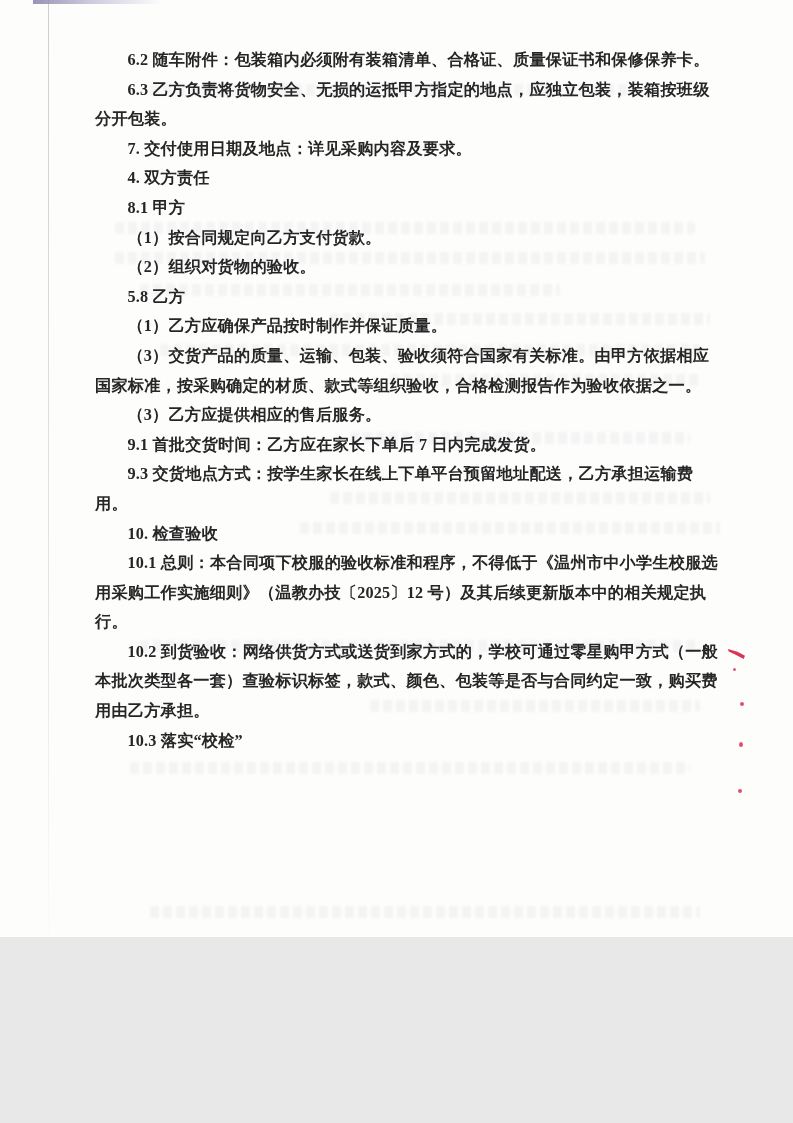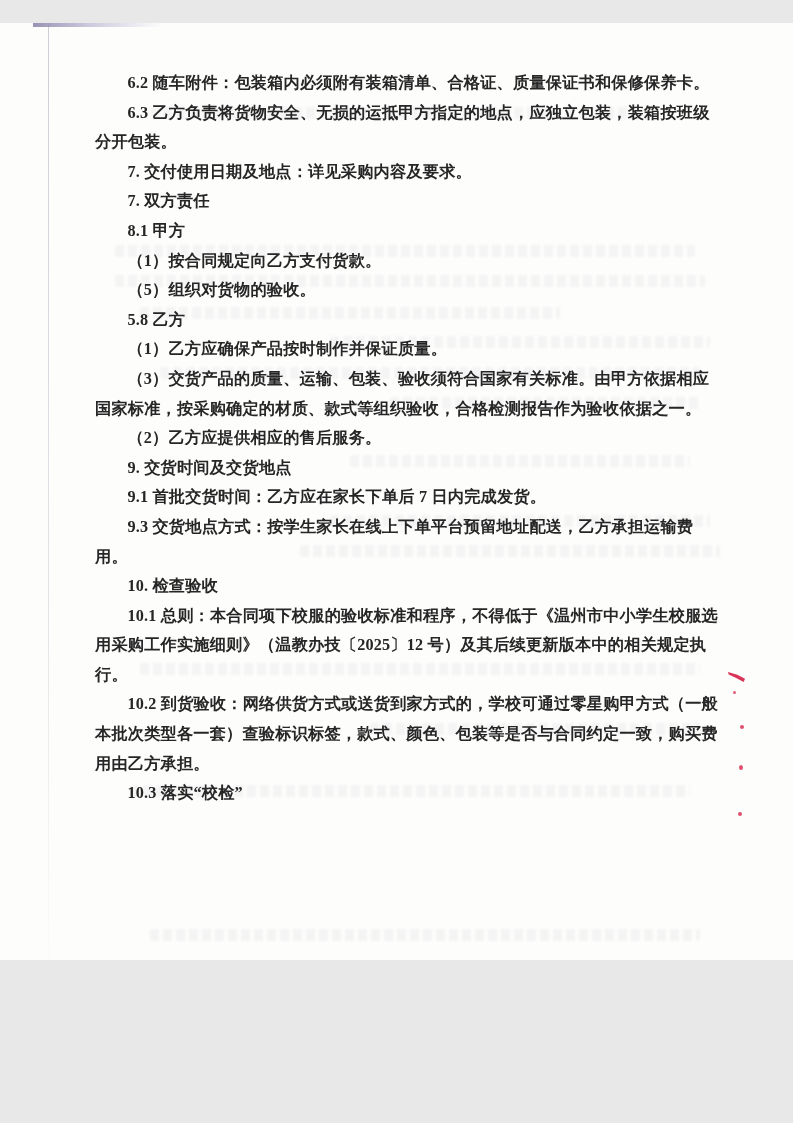--- a/index.html
+++ b/index.html
@@ -10,21 +10,20 @@
     --footer-title:#36444e;
     --footer-tagline:#99a1a7;
   }
   html,body{margin:0;padding:0;background:#e8e8e8;}
   .page{
     position:relative;
     width:793px;height:937px;
     background:#fdfdfc;
     overflow:hidden;
     font-family:"Liberation Serif","DejaVu Serif",serif;
-    margin-top:23px;
   }
   
   .content{
     position:absolute;
     left:95px;top:46px;width:628px;
     color:var(--ink);
     font-size:16.2px;
     font-weight:600;
     line-height:29.6px;
     letter-spacing:.2px;
@@ -116,30 +115,29 @@
   <div class="bleed" style="left:140px;top:640px;width:560px;"></div>
   <div class="bleed" style="left:370px;top:700px;width:330px;"></div>
   <div class="bleed" style="left:130px;top:762px;width:560px;"></div>
   <div class="bleed" style="left:150px;top:906px;width:550px;"></div>
 
   <div class="content" id="contract-body">
       <p>6.2 随车附件：包装箱内必须附有装箱清单、合格证、质量保证书和保修保养卡。</p>
       <p>6.3 乙方负责将货物安全、无损的运抵甲方指定的地点，应独立包装，装箱按班级
 分开包装。</p>
       <p>7. 交付使用日期及地点：详见采购内容及要求。</p>
-      <p>7. 双方责任</p>
+      <p>4. 双方责任</p>
       <p>8.1 甲方</p>
       <p>（1）按合同规定向乙方支付货款。</p>
-      <p>（5）组织对货物的验收。</p>
+      <p>（2）组织对货物的验收。</p>
       <p>5.8 乙方</p>
       <p>（1）乙方应确保产品按时制作并保证质量。</p>
       <p>（3）交货产品的质量、运输、包装、验收须符合国家有关标准。由甲方依据相应
 国家标准，按采购确定的材质、款式等组织验收，合格检测报告作为验收依据之一。</p>
-      <p>（2）乙方应提供相应的售后服务。</p>
-      <p>9. 交货时间及交货地点</p>
+      <p>（3）乙方应提供相应的售后服务。</p>
       <p>9.1 首批交货时间：乙方应在家长下单后 7 日内完成发货。</p>
       <p>9.3 交货地点方式：按学生家长在线上下单平台预留地址配送，乙方承担运输费用。</p>
       <p>10. 检查验收</p>
       <p>10.1 总则：本合同项下校服的验收标准和程序，不得低于《温州市中小学生校服选
 用采购工作实施细则》（温教办技〔2025〕12 号）及其后续更新版本中的相关规定执
 行。</p>
       <p>10.2 到货验收：网络供货方式或送货到家方式的，学校可通过零星购甲方式（一般
 本批次类型各一套）查验标识标签，款式、颜色、包装等是否与合同约定一致，购买费
 用由乙方承担。</p>
       <p>10.3 落实“校检”</p>

